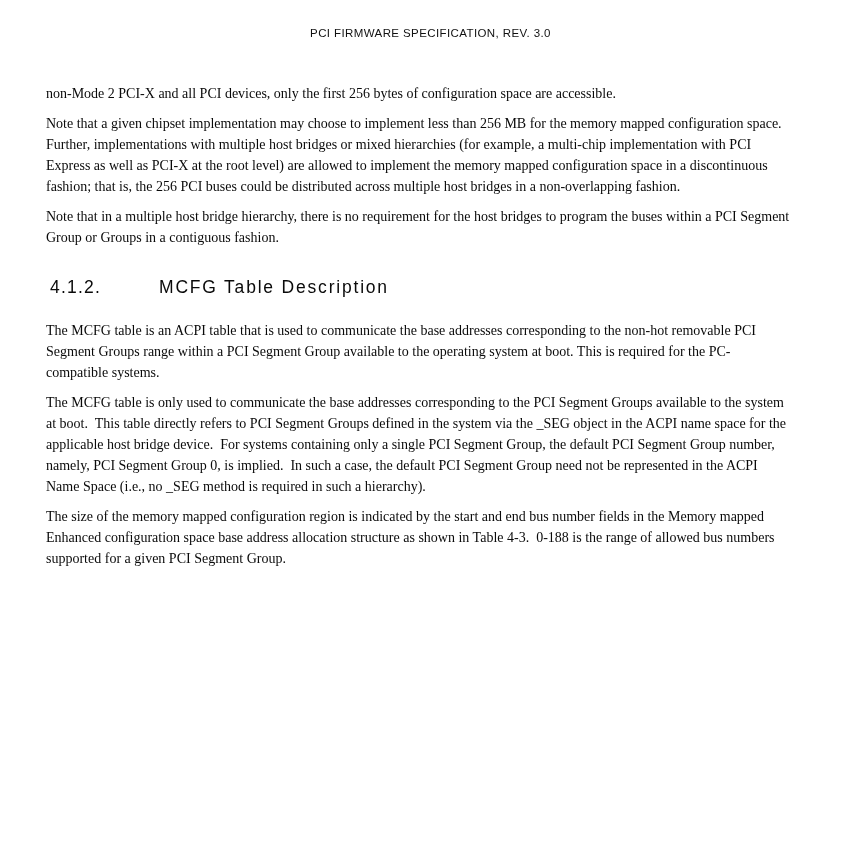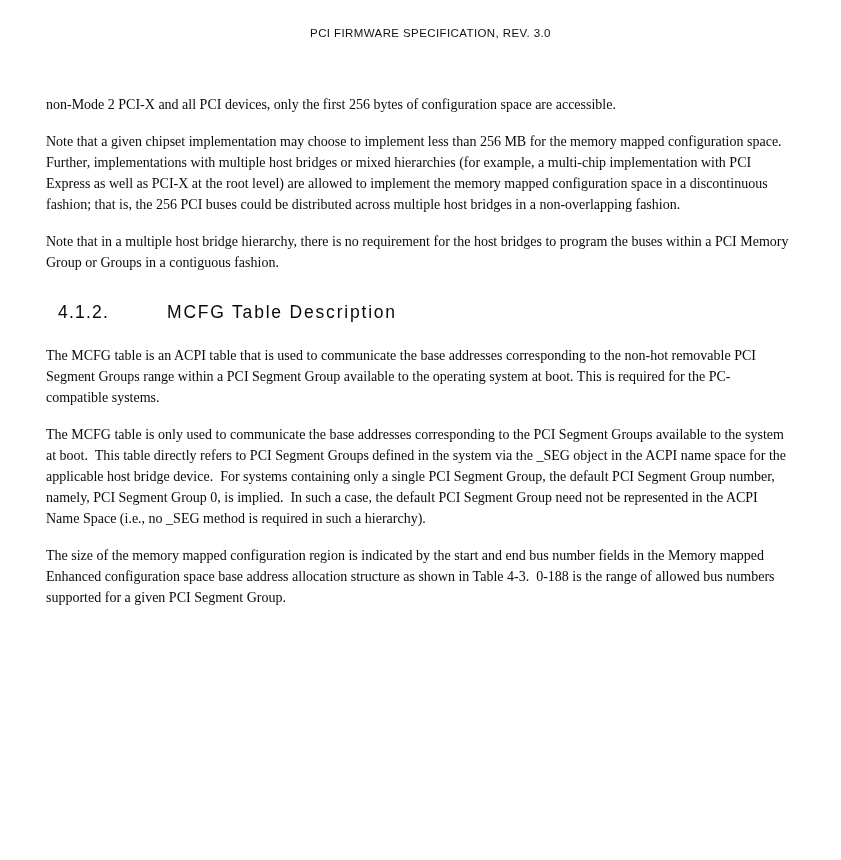--- a/index.html
+++ b/index.html
@@ -31,28 +31,28 @@
     position: absolute;
     top: 78px;
     left: 46px;
     width: 746px;
     font-family: "Liberation Serif", "DejaVu Serif", serif;
     font-size: 14px;
     line-height: 21px;
     color: #0a0a0a;
   }
   .para {
-    margin: 16px 0 9px 0;
+    margin: 5px 0 9px 0;
     white-space: pre-wrap;
     text-align: left;
   }
   .section-heading {
     display: flex;
     align-items: baseline;
-    margin: 29px 0 22px 12px;
+    margin: 29px 0 22px 4px;
     font-family: "Liberation Sans", sans-serif;
     font-size: 17.5px;
     font-weight: 500;
     letter-spacing: 1.8px;
     color: #0a0a0a;
   }
   .section-heading .sec-num {
     display: inline-block;
     width: 109px;
     letter-spacing: 1.2px;
@@ -64,21 +64,21 @@
 <div class="page">
 
   <div class="running-header">PCI FIRMWARE SPECIFICATION, REV. 3.0</div>
 
   <div class="content">
 
     <p class="para">non-Mode 2 PCI-X and all PCI devices, only the first 256 bytes of configuration space are accessible.</p>
 
     <p class="para">Note that a given chipset implementation may choose to implement less than 256 MB for the memory mapped configuration space.  Further, implementations with multiple host bridges or mixed hierarchies (for example, a multi-chip implementation with PCI Express as well as PCI-X at the root level) are allowed to implement the memory mapped configuration space in a discontinuous fashion; that is, the 256 PCI buses could be distributed across multiple host bridges in a non-overlapping fashion.</p>
 
-    <p class="para">Note that in a multiple host bridge hierarchy, there is no requirement for the host bridges to program the buses within a PCI Memory Group or Groups in a contiguous fashion.</p>
+    <p class="para">Note that in a multiple host bridge hierarchy, there is no requirement for the host bridges to program the buses within a PCI Segment Group or Groups in a contiguous fashion.</p>
 
     <h2 class="section-heading">
       <span class="sec-num">4.1.2.</span>
       <span class="sec-title">MCFG Table Description</span>
     </h2>
 
     <p class="para">The MCFG table is an ACPI table that is used to communicate the base addresses corresponding to the non-hot removable PCI Segment Groups range within a PCI Segment Group available to the operating system at boot. This is required for the PC-compatible systems.</p>
 
     <p class="para">The MCFG table is only used to communicate the base addresses corresponding to the PCI Segment Groups available to the system at boot.  This table directly refers to PCI Segment Groups defined in the system via the _SEG object in the ACPI name space for the applicable host bridge device.  For systems containing only a single PCI Segment Group, the default PCI Segment Group number, namely, PCI Segment Group 0, is implied.  In such a case, the default PCI Segment Group need not be represented in the ACPI Name Space (i.e., no _SEG method is required in such a hierarchy).</p>
 

